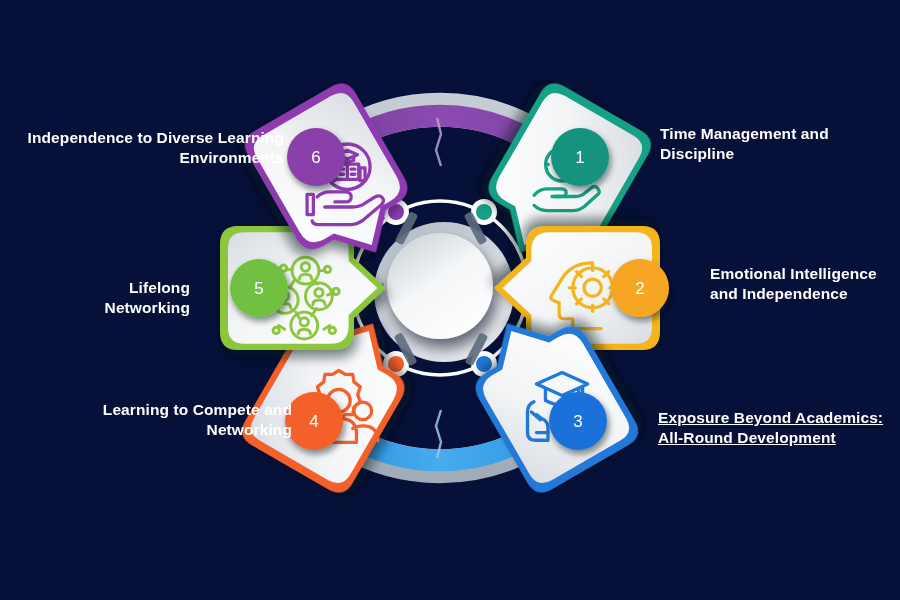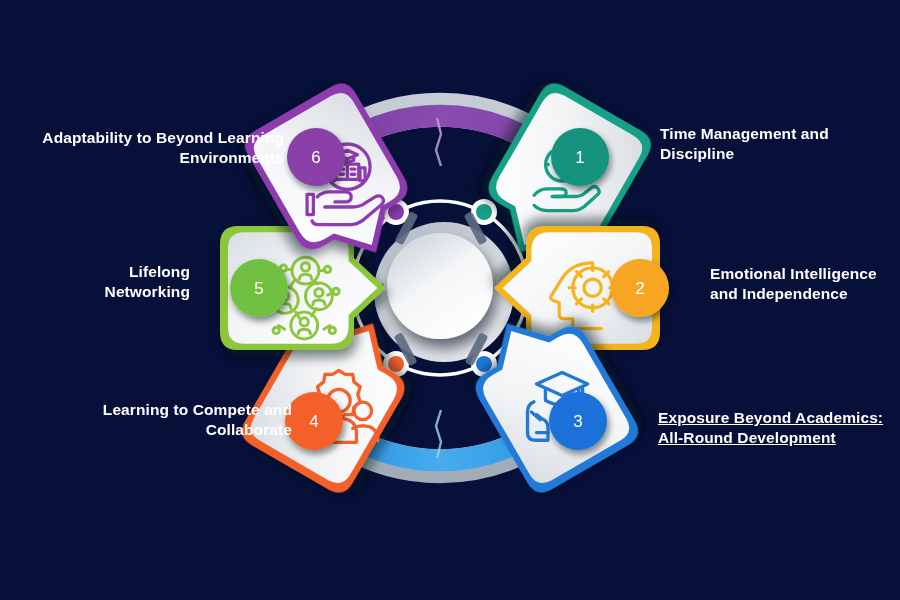--- a/index.html
+++ b/index.html
@@ -17,21 +17,21 @@
     font-weight:bold;
     font-size:15.5px;
     line-height:1.32;
     letter-spacing:.1px;
     white-space:pre-line;
     font-family:"Liberation Sans", sans-serif;
   }
   .label.right{text-align:left;margin-left:48px;}
   .label.left{text-align:right;}
   .lbl-6{right:616px;top:128px;width:260px;}
-  .lbl-5{right:710px;top:262px;width:160px;}
+  .lbl-5{right:710px;top:278px;width:160px;}
   .lbl-4{right:608px;top:400px;width:230px;}
   .lbl-1{left:612px;top:124px;width:250px;}
   .lbl-2{left:662px;top:264px;width:240px;}
   .lbl-3{left:610px;top:408px;width:270px;text-decoration:underline;}
 </style>
 </head>
 <body>
 
 <svg id="stage" viewBox="0 0 900 600" xmlns="http://www.w3.org/2000/svg">
   <defs>
@@ -251,24 +251,24 @@
       <path d="M16 42 q4 -4 10 -4 h12 q5 0 5 4 t-5 4 h-8"></path>
       <path d="M22 50 h22 q6 0 10 -3 l8 -5 q4 -2 6 1 t-2 6 l-13 11 q-5 4 -11 4 H17 q-4 0 -5 -3"></path>
     </g>
   </g>
   <g>
     <circle cx="316" cy="157" r="29" fill="#8a3fa8" filter="url(#tinyShadow)"></circle>
     <text x="316" y="163" text-anchor="middle" fill="#ffffff" font-family="Liberation Sans, sans-serif" font-size="17">6</text>
   </g>
 </svg>
 
-<div class="label left lbl-6">Adaptability to Beyond Learning
+<div class="label left lbl-6">Independence to Diverse Learning
 Environments</div>
 <div class="label left lbl-5">Lifelong
 Networking</div>
 <div class="label left lbl-4">Learning to Compete and
-Collaborate</div>
+Networking</div>
 <div class="label right lbl-1">Time Management and
 Discipline</div>
 <div class="label right lbl-2">Emotional Intelligence
 and Independence</div>
 <div class="label right lbl-3">Exposure Beyond Academics:
 All-Round Development</div>
 
 </body></html>

